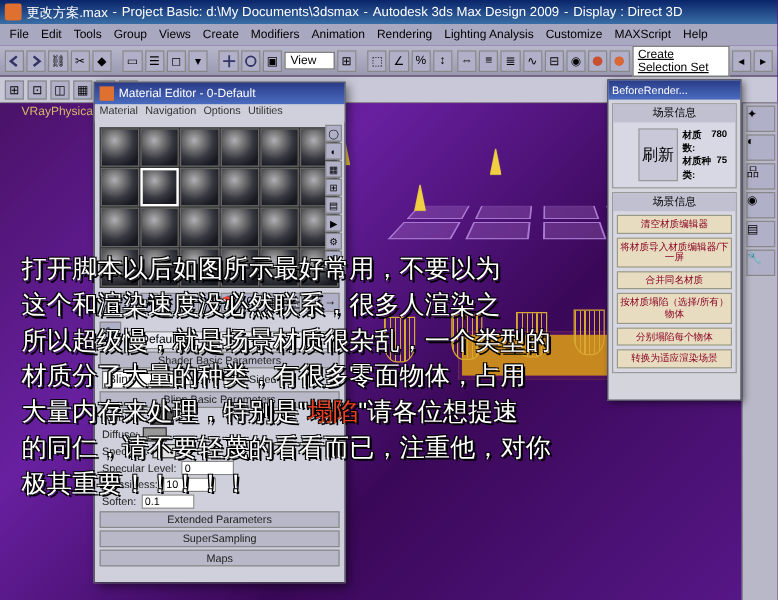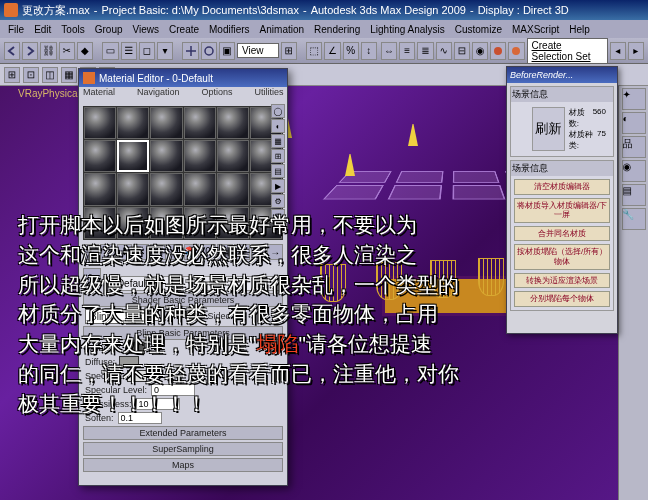--- a/index.html
+++ b/index.html
@@ -21,44 +21,44 @@
 .ceilgrid{position:absolute;inset:0;transform:perspective(200px) rotateX(50deg);transform-origin:bottom;}
 .ceilcell{position:absolute;border:2px solid #a878d0;background:rgba(190,140,220,.25);}
 .render{position:absolute;right:36px;top:190px;width:230px;height:40px;background:#c88820;border:3px solid #501060;}
 .cage{position:absolute;width:26px;height:38px;}
 .cage::before{content:"";position:absolute;inset:0;background:repeating-linear-gradient(90deg,#d8a830 0 1px,transparent 1px 4px);border:1px solid #d8a830;border-radius:0 0 40% 40%;}
 .lightcone{position:absolute;width:10px;height:22px;background:#f0d040;clip-path:polygon(45% 0,55% 0,100% 100%,0 100%);}
 
 .mated{position:absolute;left:78px;top:68px;width:210px;height:418px;background:#d0d0dc;border:1px solid #404050;box-shadow:3px 3px 8px rgba(0,0,0,.5);}
 .mated .wtitle{height:18px;background:linear-gradient(#2a3c88,#4a6cc0);color:#fff;font-size:10px;display:flex;align-items:center;padding:0 4px;gap:4px;}
 .mated .wtitle .logo{width:12px;height:12px;background:#e07030;}
-.mated .mmenu{height:15px;background:#d0d0dc;font-size:9px;display:flex;padding:0 4px;gap:22px;color:#333;}
+.mated .mmenu{height:15px;background:#d0d0dc;font-size:9px;display:flex;padding:0 4px;gap:6px;color:#333;}
 .matgrid{margin:4px;display:grid;grid-template-columns:repeat(6,1fr);gap:1px;background:#333;padding:1px;}
 .matcell{aspect-ratio:1;background:radial-gradient(circle at 35% 30%,#b0b0b8 0%,#888 18%,#383840 54%,#181820 82%);border:1px solid #666;}
 .matcell.sel{border:2px solid #fff;}
 .matside{position:absolute;right:2px;top:35px;width:14px;display:flex;flex-direction:column;gap:1px;}
 .matside .tbtn{width:14px;height:14px;font-size:8px;}
 .mattools{height:18px;background:#c8c8d8;margin:2px 4px;display:flex;gap:1px;}
 .mattools .tbtn{width:16px;height:16px;}
 .matfield{margin:2px 4px;display:flex;gap:4px;font-size:10px;align-items:center;}
 .matfield input{flex:1;font-size:10px;background:#e8e8f0;border:1px solid #888;padding:1px 2px;margin-top:12px;}
 .matroll{margin:2px 4px;background:#b8b8c8;border:1px solid #888;font-size:9px;text-align:center;padding:1px;color:#222;}
 .matparams{margin:2px 6px;font-size:9px;color:#222;}
 .matparams .row{display:flex;align-items:center;gap:4px;margin:2px 0;}
 .matparams input{width:44px;font-size:9px;border:1px solid #888;padding:0 2px;}
 .chk{width:10px;height:10px;border:1px solid #666;background:#fff;}
 
 .scpanel{position:absolute;right:30px;top:66px;width:112px;height:268px;background:#d4d4dc;border:1px solid #404050;box-shadow:2px 2px 6px rgba(0,0,0,.5);}
-.scpanel .wtitle{height:16px;background:linear-gradient(#2a3c88,#4a6cc0);color:#fff;font-size:9px;display:flex;align-items:center;padding:0 3px;font-style:italic;}
+.scpanel .wtitle{height:16px;background:linear-gradient(#2a3c88,#4a6cc0);color:#fff;font-size:9px;display:flex;align-items:center;padding:0 3px;}
 .scsec{margin:3px;border:1px solid #999;background:#d8d8e4;}
-.scsec h4{font-size:9px;background:#c0c0d0;text-align:left;padding:1px;font-weight:normal;}
+.scsec h4{font-size:9px;background:#c0c0d0;text-align:center;padding:1px;font-weight:normal;}
 .scbtn{display:block;width:calc(100% - 6px);margin:3px;background:#e8dcc0;border:1px solid #998;font-size:8px;padding:2px 1px;text-align:center;color:#802;line-height:1.2;}
 .screfresh{display:flex;gap:2px;margin:5px;font-size:8px;padding-left:16px;}
 .screfresh .lbl{background:#c8c8d8;border:1px solid #999;padding:4px 2px;writing-mode:horizontal-tb;}
-.scstat{font-size:8px;flex:1;}
+.scstat{font-size:8px;flex:1;font-weight:bold;}
 .scstat div{display:flex;justify-content:space-between;padding:0 2px;}
 
 .overlay{position:absolute;left:18px;top:210px;width:614px;color:#fff;font-size:21px;line-height:1.42;font-family:SimSun,serif;text-shadow:2px 2px 0 #000,-1px -1px 0 #000,1px -1px 0 #000,-1px 1px 0 #000;letter-spacing:0;pointer-events:none;}
 .overlay .hl{color:#f04020;}
 .rightstrip{position:absolute;right:0;top:86px;width:30px;height:414px;background:#b8b8c8;border-left:1px solid #777;}
 .rightstrip .tbtn{width:24px;height:22px;margin:2px auto;display:block;}
 </style>
 </head>
 <body>
 
@@ -302,37 +302,37 @@
   <div class="wtitle">
       <span>BeforeRender...</span>
     </div>
   <div class="scsec">
     <h4>场景信息</h4>
     <div class="screfresh">
       <button class="lbl">刷新</button>
       <div class="scstat">
         <div>
             <span>材质数:</span>
-            <span>560</span>
+            <span>780</span>
           </div>
         <div>
             <span>材质种类:</span>
             <span>75</span>
           </div>
       </div>
     </div>
   </div>
   <div class="scsec">
     <h4>场景信息</h4>
     <button class="scbtn">清空材质编辑器</button>
     <button class="scbtn">将材质导入材质编辑器/下一屏</button>
     <button class="scbtn">合并同名材质</button>
     <button class="scbtn">按材质塌陷（选择/所有）物体</button>
+    <button class="scbtn">分别塌陷每个物体</button>
     <button class="scbtn">转换为适应渲染场景</button>
-    <button class="scbtn">分别塌陷每个物体</button>
   </div>
 </div>
 
 <div class="overlay">
   <div>打开脚本以后如图所示最好常用，不要以为</div>
   <div>这个和渲染速度没必然联系，很多人渲染之</div>
   <div>所以超级慢，就是场景材质很杂乱，一个类型的</div>
   <div>材质分了大量的种类，有很多零面物体，占用</div>
   <div><span>大量内存来处理，特别是"</span><span class="hl">塌陷</span><span>"请各位想提速</span></div>
   <div>的同仁，请不要轻蔑的看看而已，注重他，对你</div>

